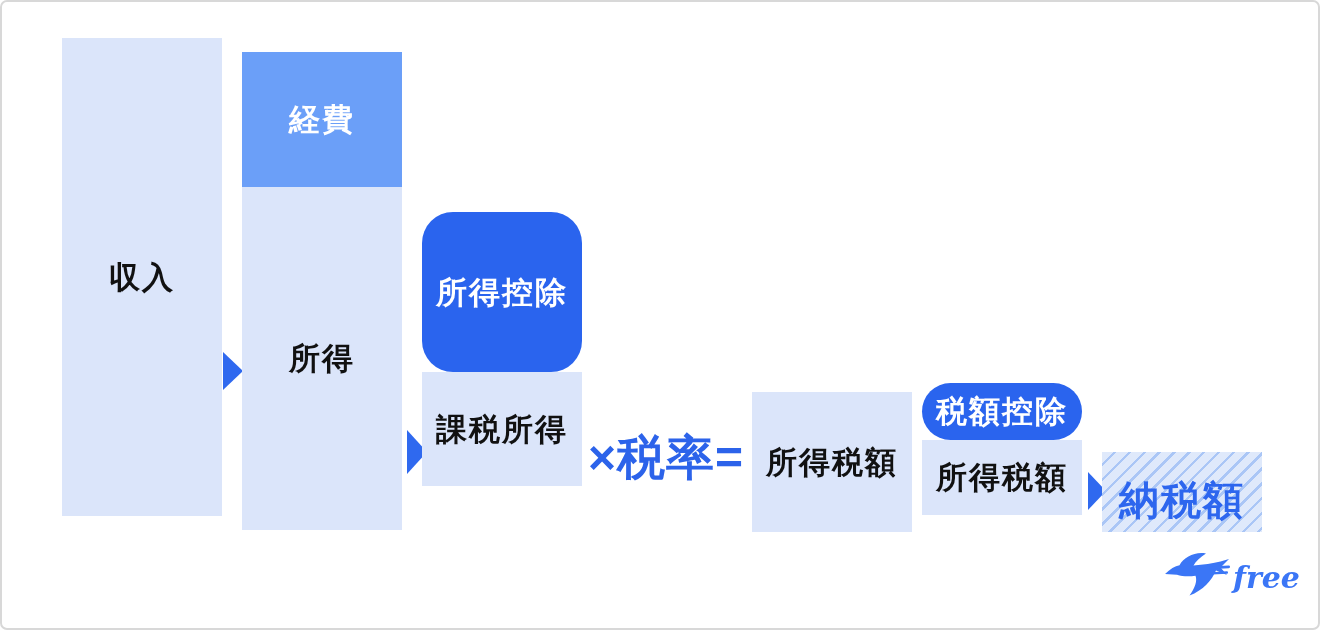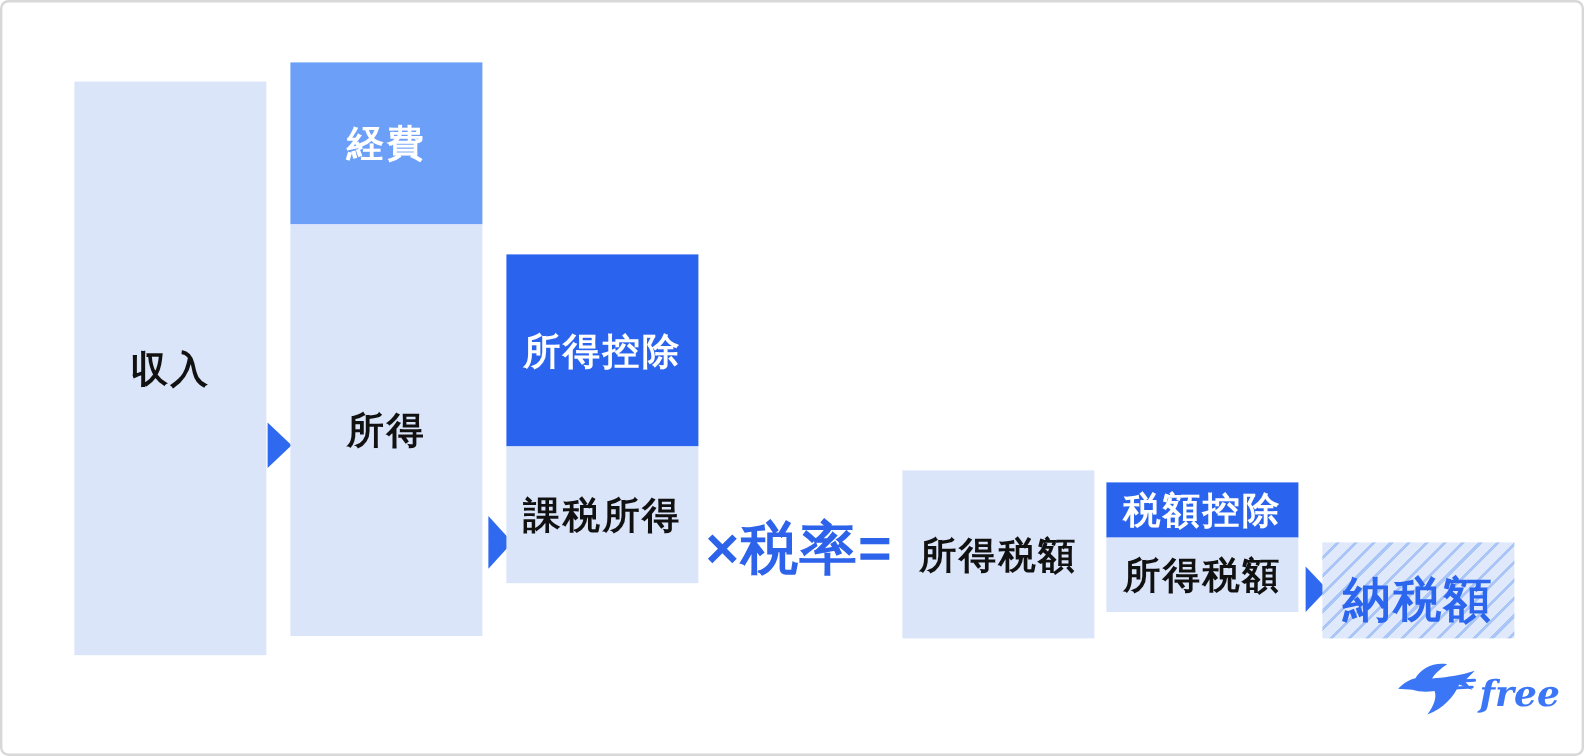--- a/index.html
+++ b/index.html
@@ -14,21 +14,21 @@
     overflow:hidden;
   }
   .box{
     position:absolute;
     display:flex;align-items:center;justify-content:center;
   }
   .colwrap{position:absolute;display:flex;flex-direction:column;}
   .seg{display:flex;align-items:center;justify-content:center;width:100%;}
   .light{background:var(--box-light,#dbe5fa);}
   .medium{background:var(--box-medium,#6b9ff8);}
-  .dark{background:var(--box-dark,#2a64ee);}
+  .dark{background:var(--box-dark,#2a64ee);border-radius:31px;}
   .striped{
     background:repeating-linear-gradient(135deg,
       var(--stripe-bg,#dfe9fb) 0px, var(--stripe-bg,#dfe9fb) 8px,
       var(--stripe,#aac6f6) 8px, var(--stripe,#aac6f6) 10.5px);
   }
   .lbl{
     font-size:31px;font-weight:bold;letter-spacing:2px;
     color:var(--text-dark,#111);
     white-space:nowrap;line-height:1;
   }
@@ -52,21 +52,21 @@
   .logo text{
     font-family:"DejaVu Serif","Liberation Serif",serif;
     font-style:italic;font-weight:bold;
   }
 </style>
 </head>
 <body>
 
 <div class="canvas">
 
-  <div class="box light" style="left:60px;top:66px;width:160px;height:478px">
+  <div class="box light" style="left:60px;top:36px;width:160px;height:478px">
     <span class="lbl">収入</span>
   </div>
 
   <div class="arrow" style="left:221px;top:350px;border-width:19px 0 19px 20px"></div>
 
   <div class="colwrap" style="left:240px;top:50px;width:160px;height:478px">
     <div class="seg medium" style="height:160px">
       <span class="lbl on-dark">経費</span>
     </div>
     <div class="seg light" style="height:408px">
@@ -84,21 +84,21 @@
       <span class="lbl">課税所得</span>
     </div>
   </div>
 
   <div class="formula" style="left:580px;top:432px;width:168px">×税率=</div>
 
   <div class="box light" style="left:750px;top:390px;width:160px;height:140px">
     <span class="lbl">所得税額</span>
   </div>
 
-  <div class="colwrap" style="left:920px;top:400px;width:160px;height:108px">
+  <div class="colwrap" style="left:920px;top:381px;width:160px;height:132px">
     <div class="seg dark" style="height:60px">
       <span class="lbl on-dark">税額控除</span>
     </div>
     <div class="seg light" style="height:80px">
       <span class="lbl">所得税額</span>
     </div>
   </div>
 
   <div class="arrow" style="left:1086px;top:470px;border-width:19px 0 19px 18px"></div>
 

